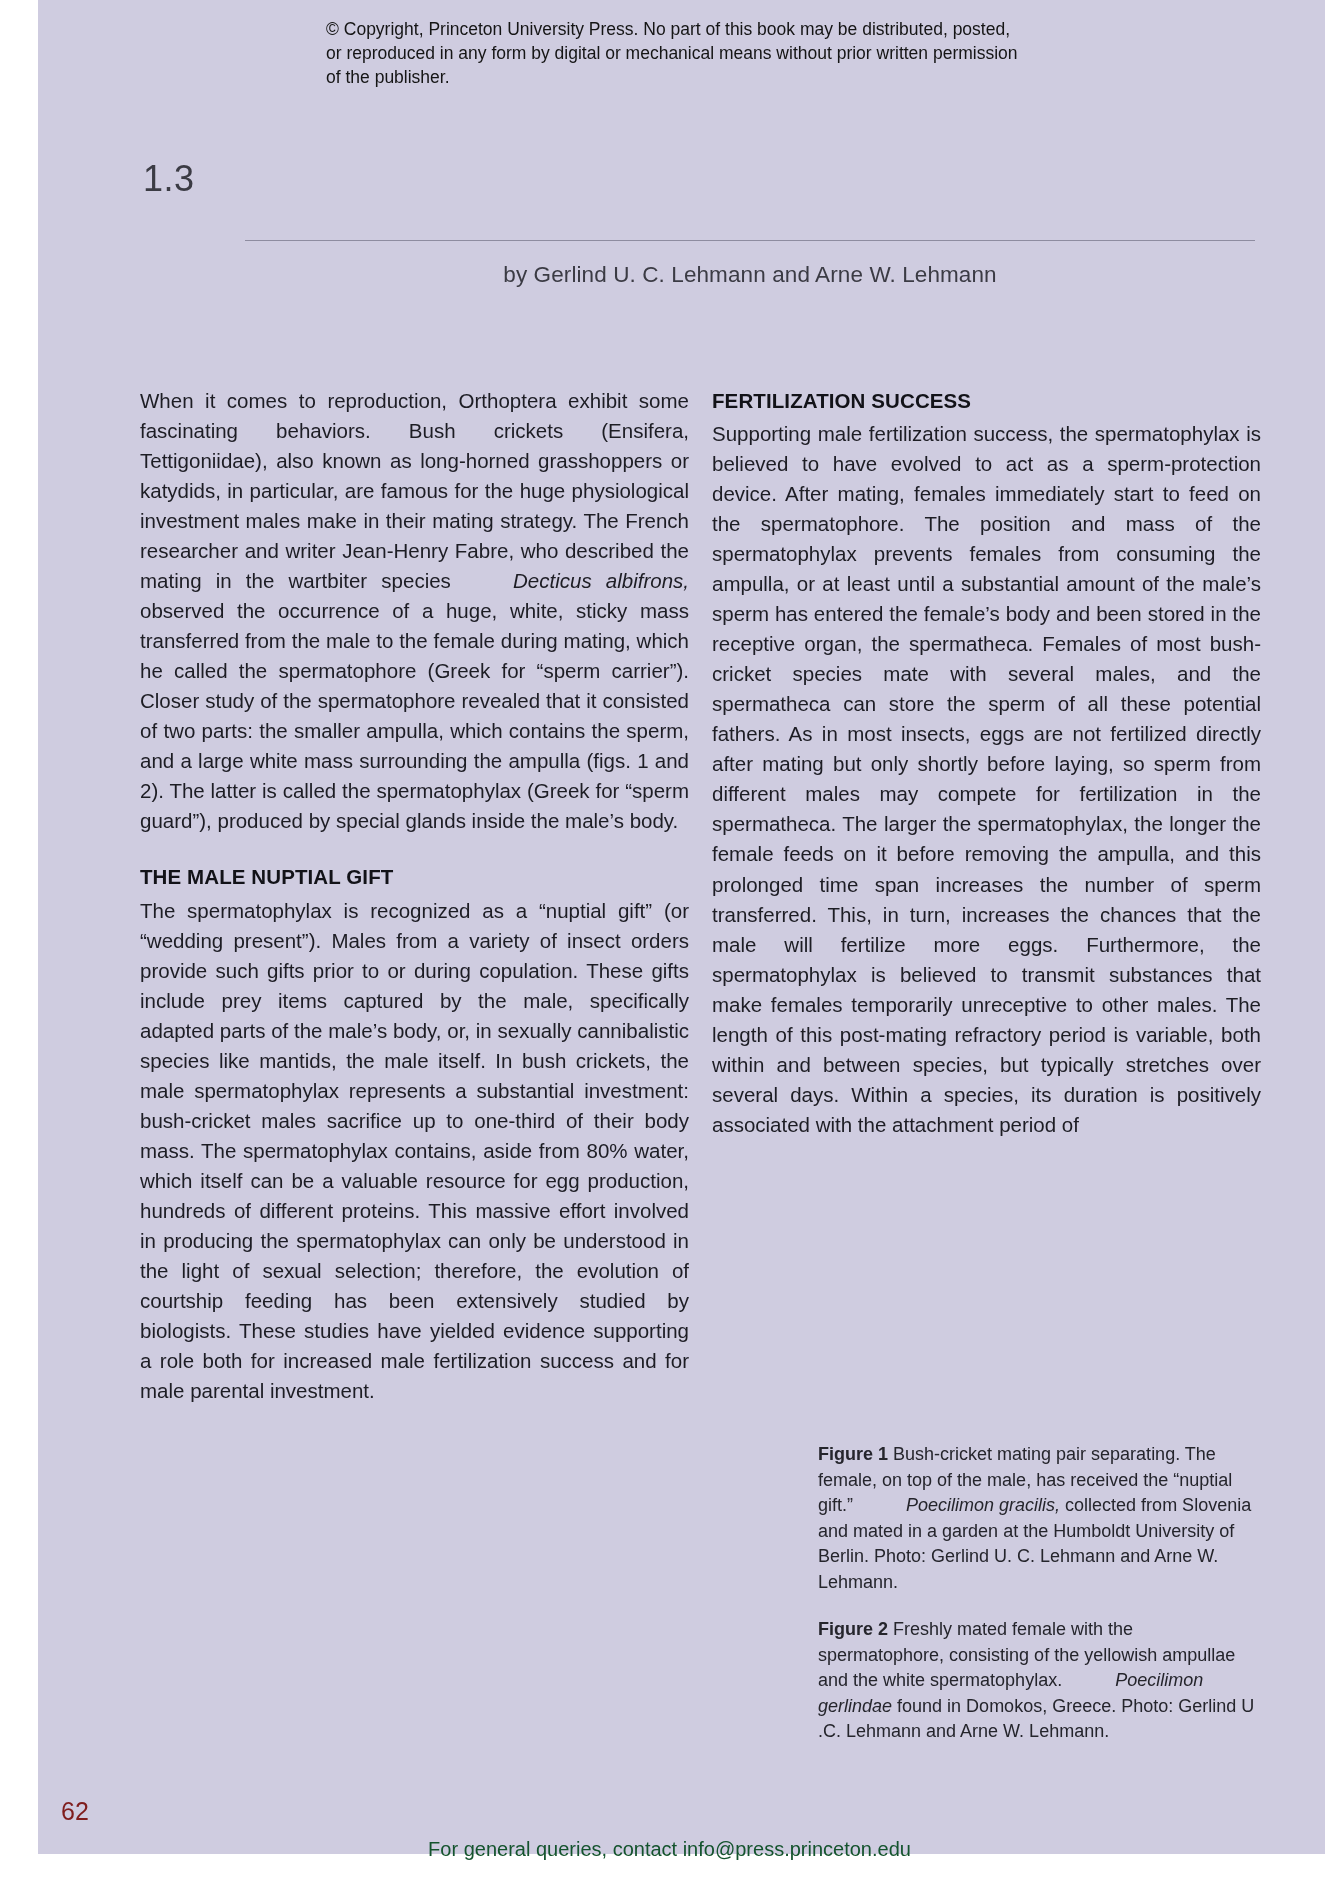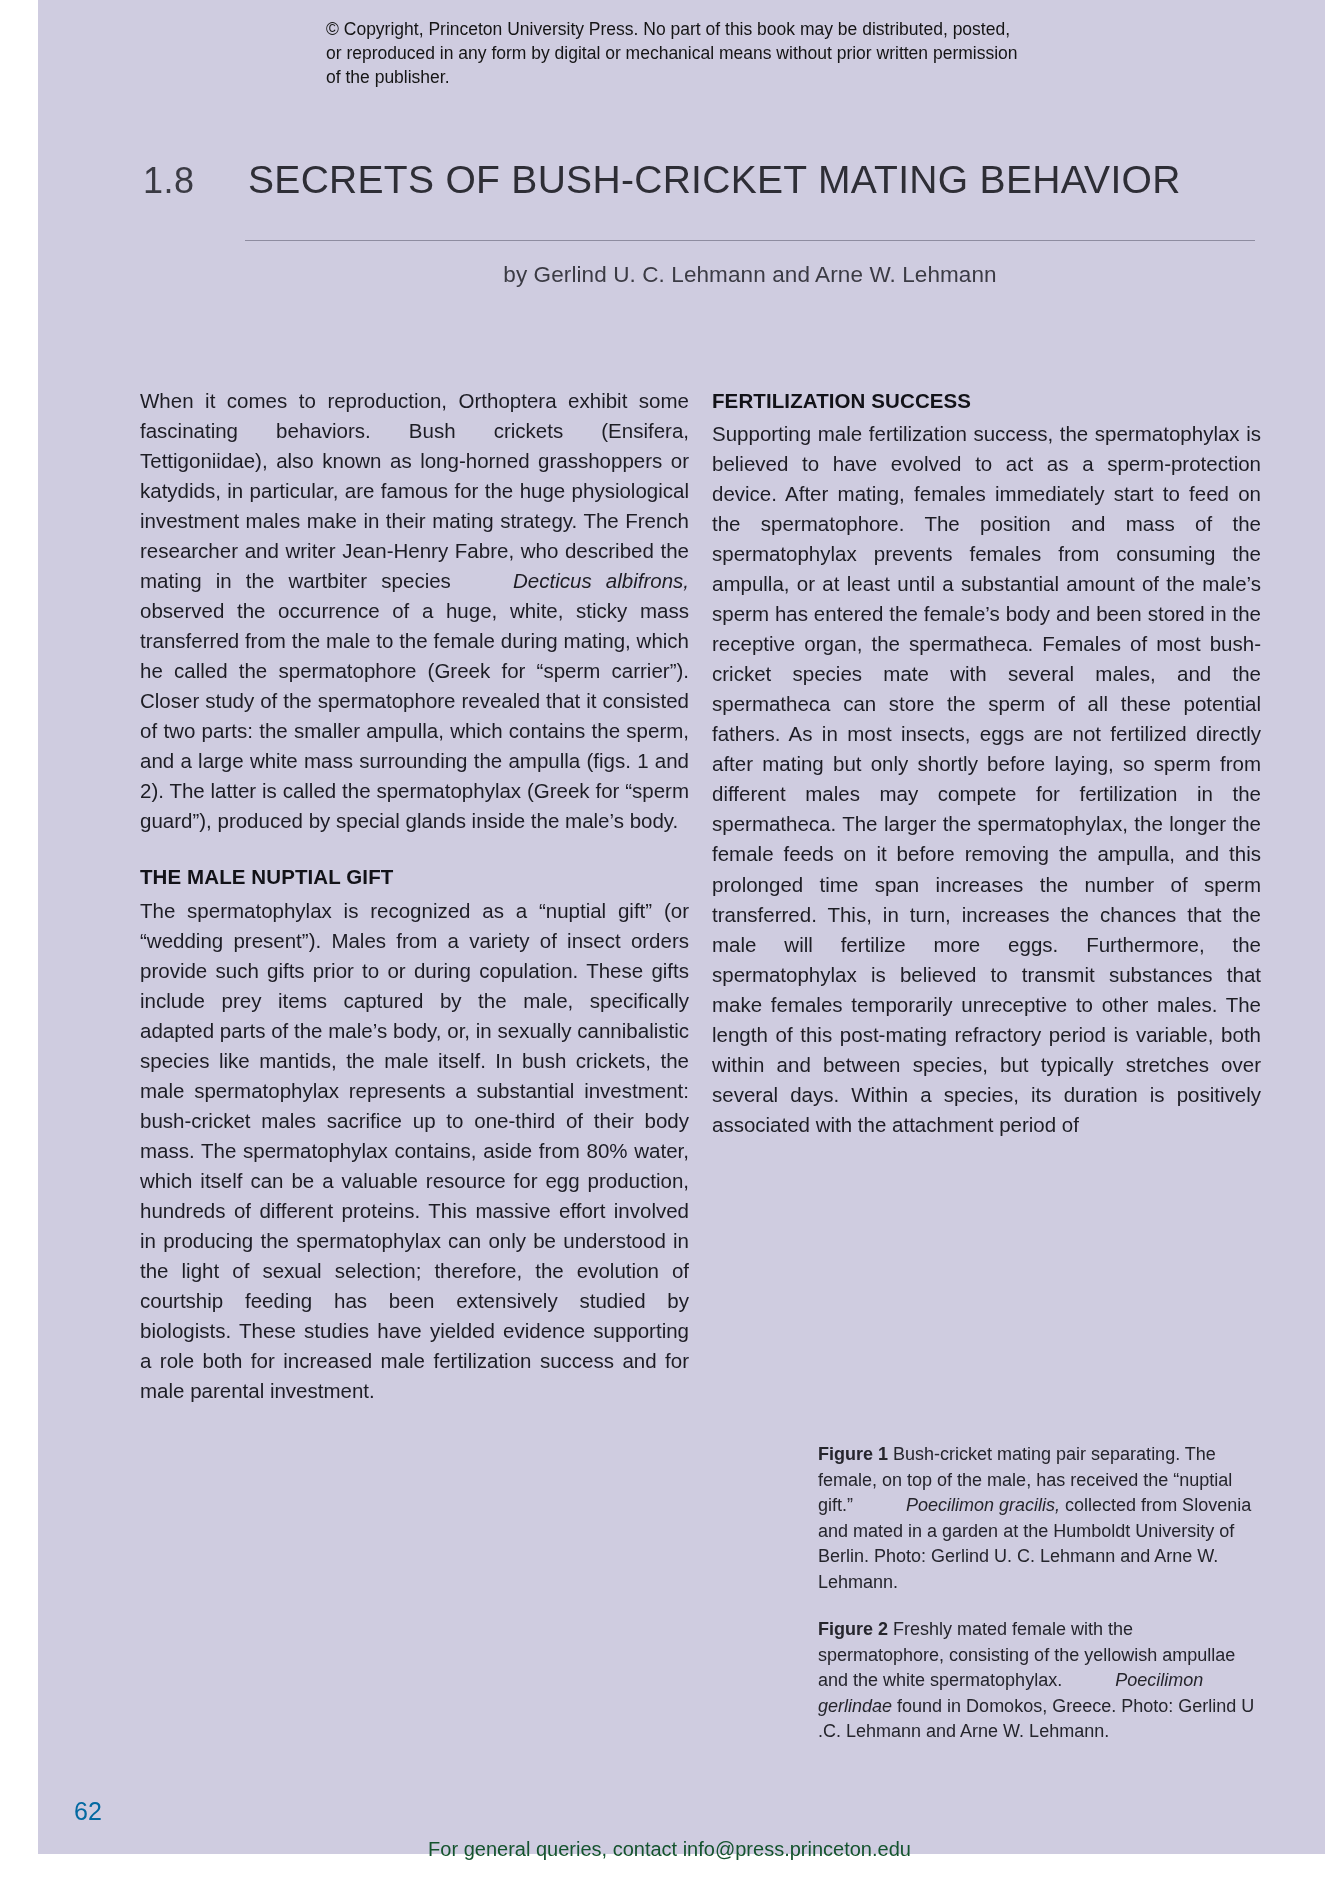--- a/index.html
+++ b/index.html
@@ -138,25 +138,25 @@
     line-height: 1.42;
     color: #25252c;
   }
   .figure-notes p {
     margin: 0 0 22px 0;
     text-align: left;
   }
   .fig-label { font-weight: bold; margin-top: 36px; }
   .folio {
     position: absolute;
-    left: 74px;
+    left: 61px;
     top: 1797px;
     font-family: "Liberation Sans", sans-serif;
     font-size: 25px;
-    color: #0369a1;
+    color: #7f1d1d;
   }
   .footer-query {
     position: absolute;
     left: 0;
     top: 1838px;
     width: 1339px;
     text-align: center;
     font-family: "Liberation Sans", sans-serif;
     font-size: 20px;
     color: #14532d;
@@ -167,22 +167,21 @@
 
 <div class="page">
 
   <div class="page-edge-left"></div>
   <div class="page-edge-right"></div>
   <div class="page-edge-bottom"></div>
 
   <div class="copyright">© Copyright, Princeton University Press. No part of this book may be distributed, posted, or reproduced in any form by digital or mechanical means without prior written permission of the publisher.</div>
 
   <div class="title-row">
-    <span class="title-num">1.8</span>
-    <span class="title-text">SECRETS OF BUSH-CRICKET MATING BEHAVIOR</span>
+    <span class="title-num">1.3</span>
   </div>
   <div class="title-rule"></div>
   <div class="byline">by Gerlind U. C. Lehmann and Arne W. Lehmann</div>
 
   <div class="col col-left">
     <p class="first"><span>When it comes to reproduction, Orthoptera exhibit some fascinating behaviors. Bush crickets (Ensifera, Tettigoniidae), also known as long-horned grasshoppers or katydids, in particular, are famous for the huge physiological investment males make in their mating strategy. The French researcher and writer Jean-Henry Fabre, who described the mating in the wartbiter species </span><em>Decticus albifrons,</em><span> observed the occurrence of a huge, white, sticky mass transferred from the male to the female during mating, which he called the spermatophore (Greek for “sperm carrier”). Closer study of the spermatophore revealed that it consisted of two parts: the smaller ampulla, which contains the sperm, and a large white mass surrounding the ampulla (figs. 1 and 2). The latter is called the spermatophylax (Greek for “sperm guard”), produced by special glands inside the male’s body.</span></p>
     <div class="sec-head">THE MALE NUPTIAL GIFT</div>
     <p>The spermatophylax is recognized as a “nuptial gift” (or “wedding present”). Males from a variety of insect orders provide such gifts prior to or during copulation. These gifts include prey items captured by the male, specifically adapted parts of the male’s body, or, in sexually cannibalistic species like mantids, the male itself. In bush crickets, the male spermatophylax represents a substantial investment: bush-cricket males sacrifice up to one-third of their body mass. The spermatophylax contains, aside from 80% water, which itself can be a valuable resource for egg production, hundreds of different proteins. This massive effort involved in producing the spermatophylax can only be understood in the light of sexual selection; therefore, the evolution of courtship feeding has been extensively studied by biologists. These studies have yielded evidence supporting a role both for increased male fertilization success and for male parental investment.</p>
   </div>
 

